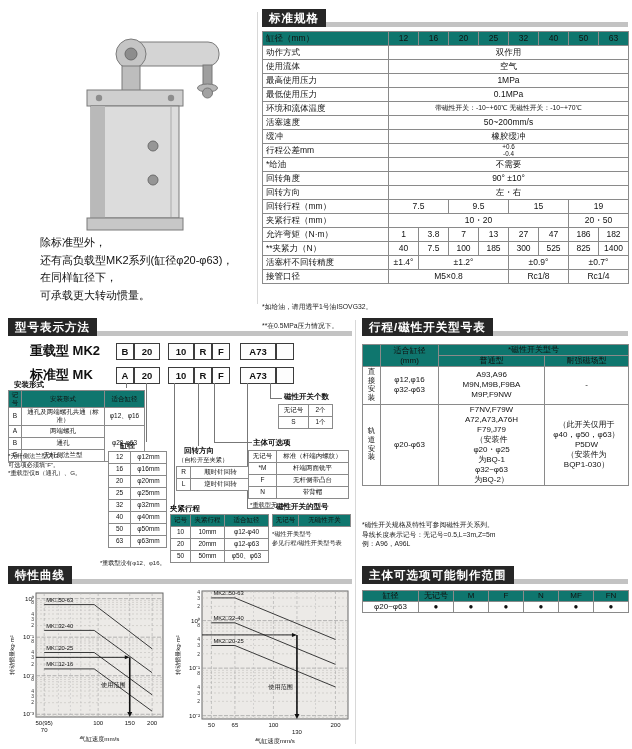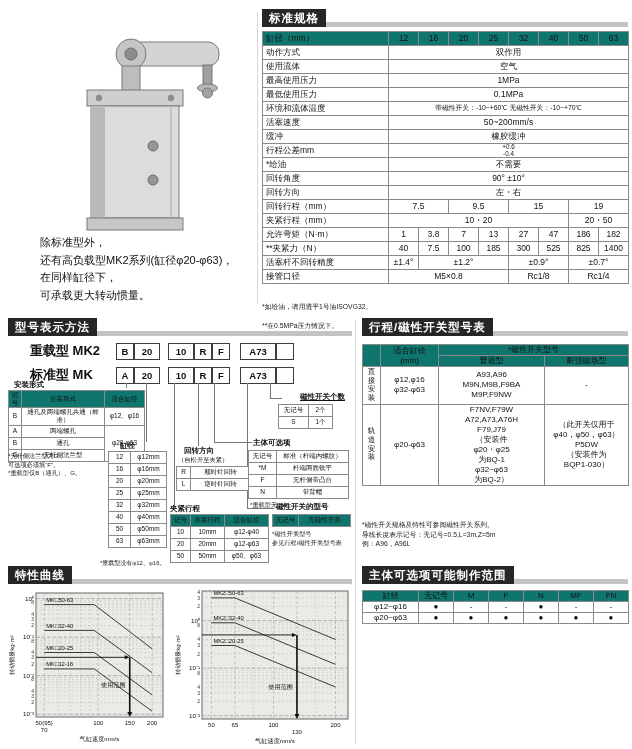--- a/index.html
+++ b/index.html
@@ -376,21 +376,21 @@
           <td>φ12-φ63</td>
         </tr>
         <tr>
           <td>50</td>
           <td>50mm</td>
           <td>φ50、φ63</td>
         </tr>
       </tbody>
   </table>
 
-  <div class="mini-title" style="left:300px;top:392px;text-decoration:underline;">磁性开关个数</div>
+  <div class="mini-title" style="left:284px;top:392px;">磁性开关个数</div>
   <table class="tbl mini" style="left:278px;top:404px;width:54px;">
     <colgroup>
         <col style="width:30px">
         <col style="width:24px">
       </colgroup>
     <tbody>
         <tr>
           <td>无记号</td>
           <td>2个</td>
         </tr>
@@ -638,29 +638,20 @@
         <tr>
           <td class="hd">缸径</td>
           <td class="hd">无记号</td>
           <td class="hd">M</td>
           <td class="hd">F</td>
           <td class="hd">N</td>
           <td class="hd">MF</td>
           <td class="hd">FN</td>
         </tr>
         <tr>
-          <td>φ12~φ16</td>
-          <td>●</td>
-          <td>-</td>
-          <td>-</td>
-          <td>●</td>
-          <td>-</td>
-          <td>-</td>
-        </tr>
-        <tr>
           <td>φ20~φ63</td>
           <td>●</td>
           <td>●</td>
           <td>●</td>
           <td>●</td>
           <td>●</td>
           <td>●</td>
         </tr>
       </tbody>
   </table>

